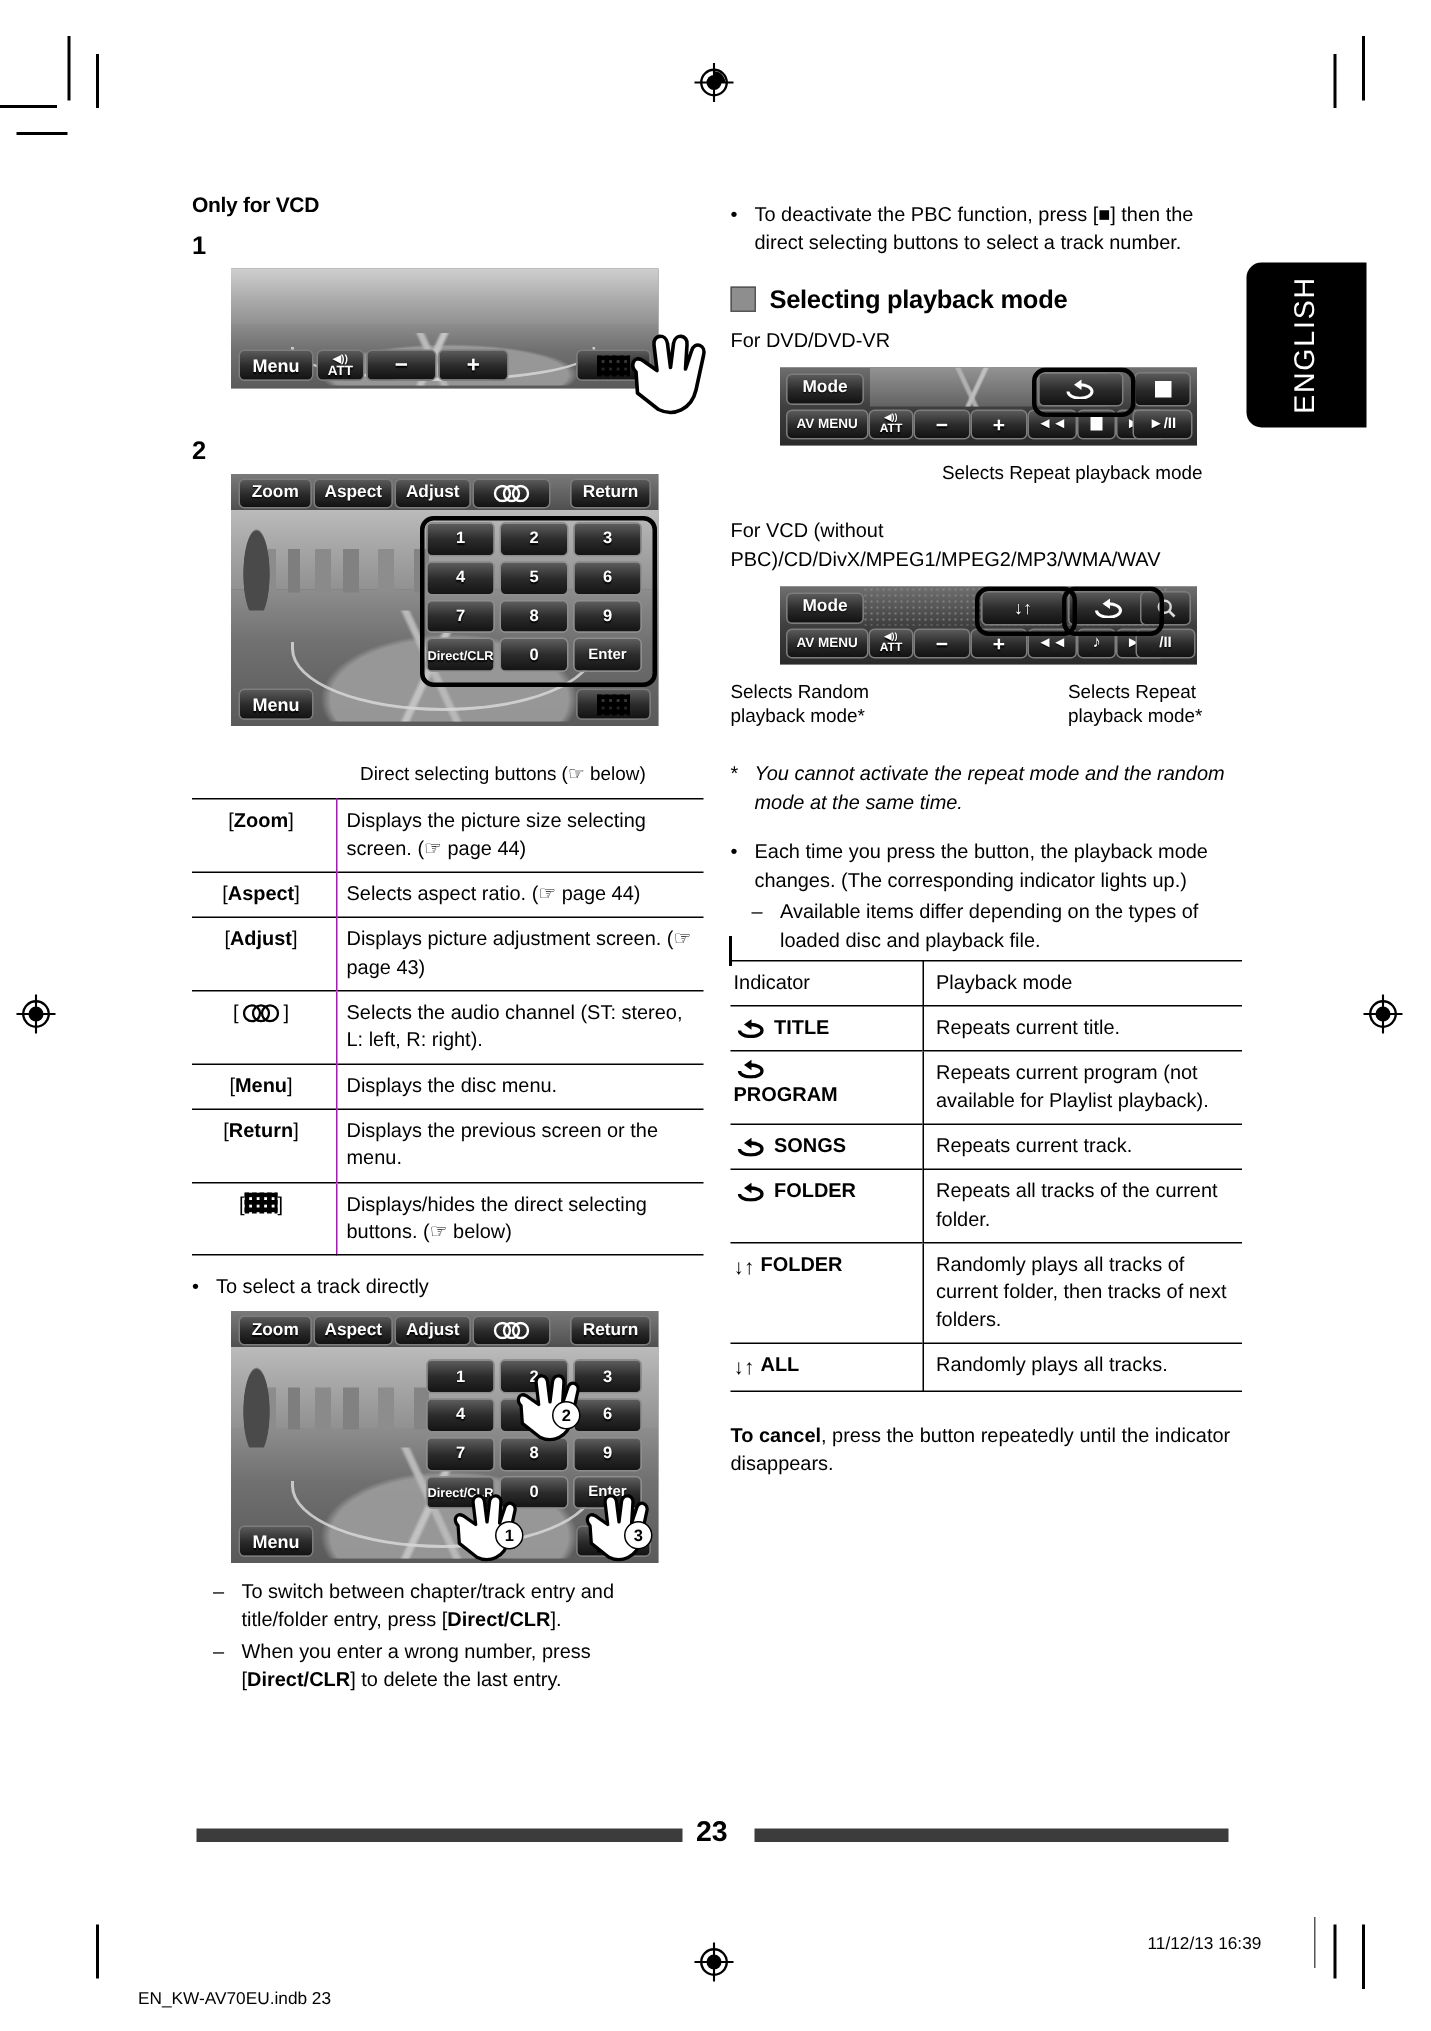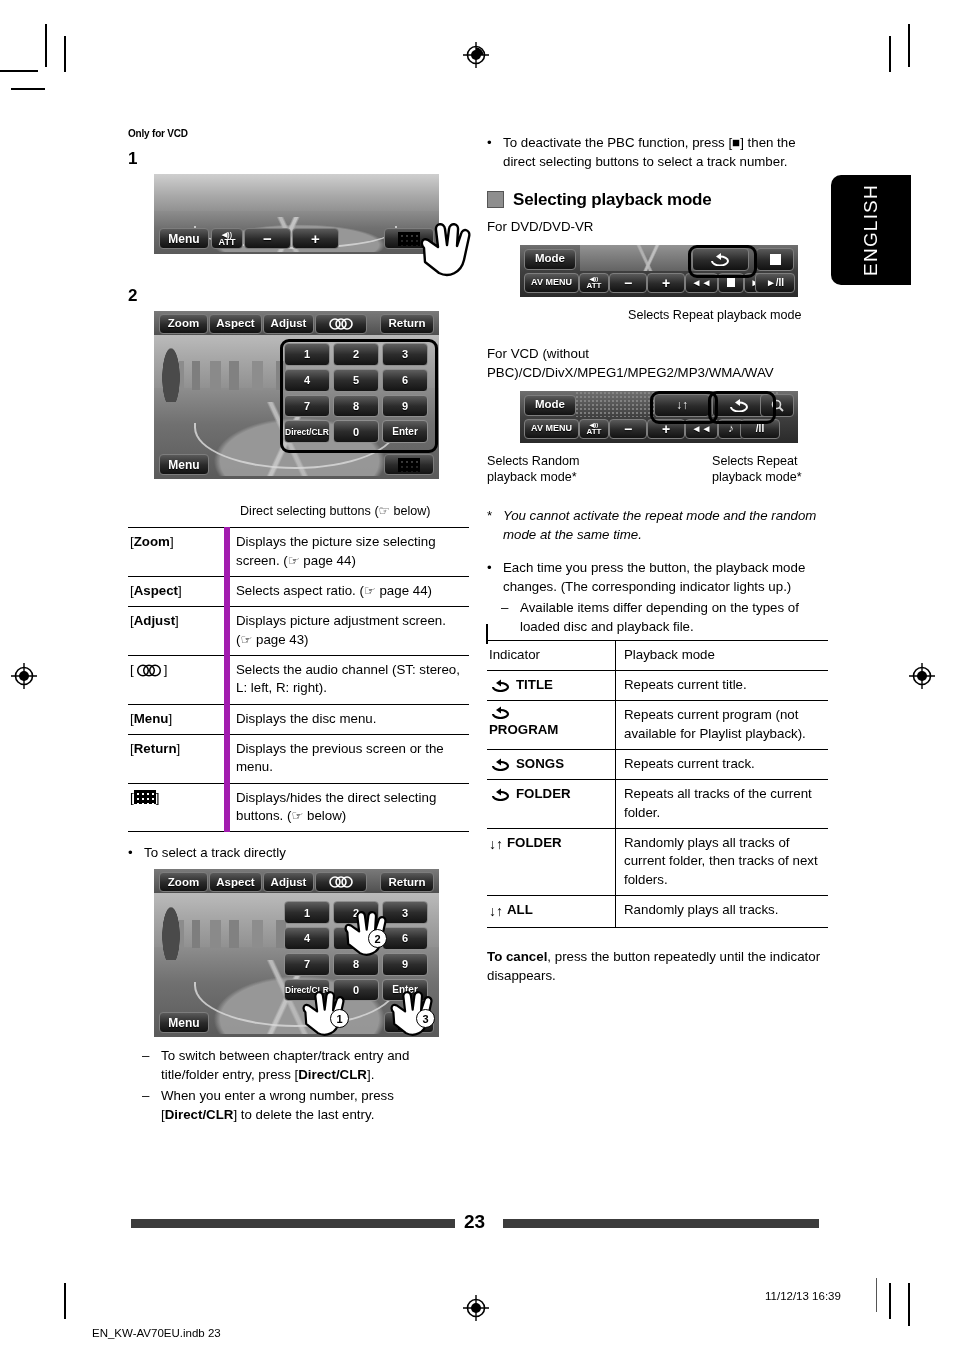--- a/index.html
+++ b/index.html
@@ -26,21 +26,21 @@
     color:#fff;font-size:19px;letter-spacing:1.2px;white-space:nowrap;
     font-family:"Liberation Sans", sans-serif;
   }
 
   
   .col{position:absolute;top:128px;width:341px;}
   .col-left{left:128px;}
   .col-right{left:487px;}
 
   h3.sect{
-    font-size:10px;font-weight:bold;margin:0 0 10px 0;
+    font-size:14px;font-weight:bold;margin:0 0 10px 0;
     font-family:"Liberation Sans", sans-serif;letter-spacing:-0.2px;
   }
   .stepnum{font-size:17px;font-weight:bold;margin:4px 0 5px 0;}
 
   p, li, td, th, div.txt{font-size:13.3px;line-height:1.42;}
 
   .bullet{display:flex;gap:7px;margin:0 0 2px 0;font-size:13.3px;line-height:1.42;}
   .bullet .mk{flex:0 0 auto;width:9px;text-align:left;}
   .bullet .bd{flex:1 1 auto;}
   .dash .mk{width:12px;}
@@ -121,21 +121,21 @@
     font-size:11px;font-weight:bold;background:#fff;
   }
 
   
   table.t{border-collapse:collapse;width:100%;margin-top:4px;}
   table.t td{
     border-top:1px solid #000;padding:5px 6px 6px 6px;vertical-align:top;
     font-size:13.3px;line-height:1.38;
   }
   table.t tr:last-child td{border-bottom:1px solid #000;}
-  table.t td.k{width:88px;border-right:6px solid #a21caf;padding-left:2px;}
+  table.t td.k{width:88px;border-right:1px solid #a21caf;padding-left:2px;text-align:center;}
   table.t.thick tr:first-child td{border-top:1.8px solid #000;}
 
   table.t2{border-collapse:collapse;width:100%;margin-top:3px;}
   table.t2 td{
     border-top:1px solid #000;padding:5px 6px 6px 2px;vertical-align:top;
     font-size:13.3px;line-height:1.38;
   }
   table.t2 td.k{width:120px;border-right:1px solid #000;}
   table.t2 td.v{padding-left:8px;}
   table.t2 tr:first-child td{border-top:1.5px solid #000;border-bottom:1px solid #000;}
@@ -551,21 +551,21 @@
       </div>
       <div class="dbtn" style="left:165px;bottom:4px;width:31px;height:18px;font-size:10px;">
         <span>◄◄</span>
       </div>
       <div class="dbtn" style="left:198px;bottom:4px;width:24px;height:18px;font-size:11px;">
         <span>♪</span>
       </div>
       <div class="dbtn" style="left:224px;bottom:4px;width:31px;height:18px;font-size:10px;">
         <span>►►</span>
       </div>
-      <div class="dbtn" style="right:18px;bottom:4px;width:38px;height:18px;font-size:10px;align-items:center;">
+      <div class="dbtn" style="right:1px;bottom:4px;width:38px;height:18px;font-size:10px;align-items:center;">
         <span>/II</span>
       </div>
 
       <div class="ring" style="left:130px;top:0px;width:62px;height:27px;"></div>
       <div class="ring" style="left:188px;top:0px;width:62px;height:27px;"></div>
     </div>
 
     <div style="display:flex;justify-content:space-between;margin-top:10px;">
       <div class="caption" style="width:130px;">Selects Random playback mode*</div>
       <div class="caption" style="width:116px;text-align:left;">Selects Repeat playback mode*</div>

